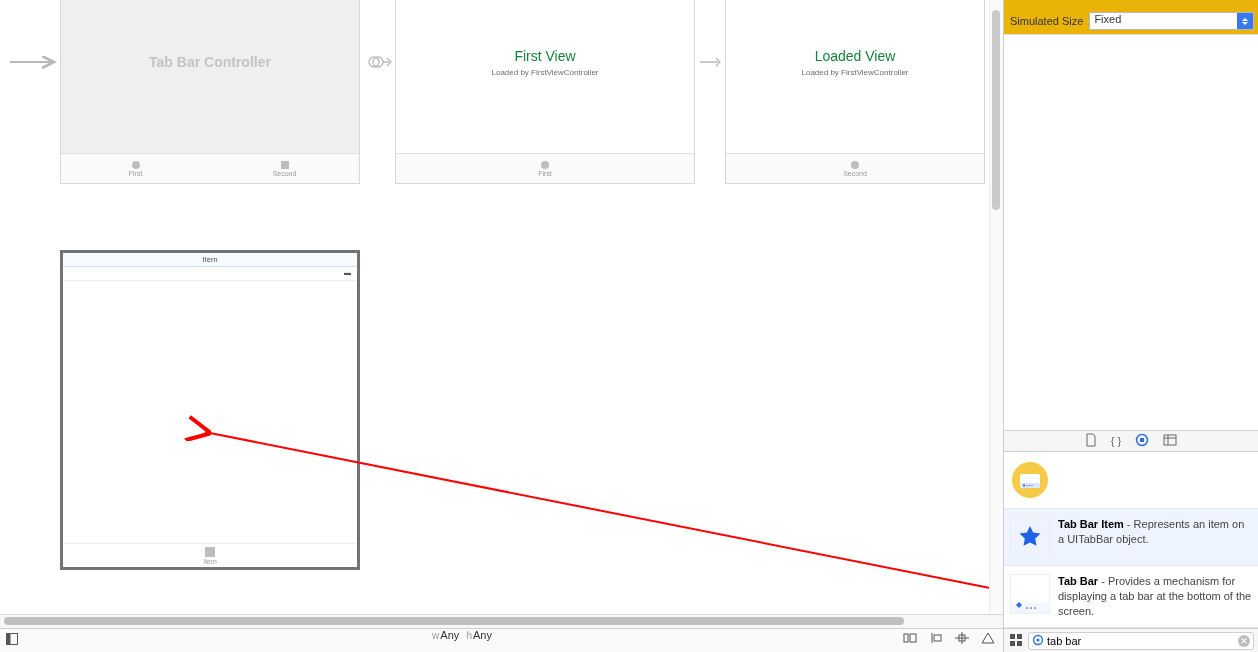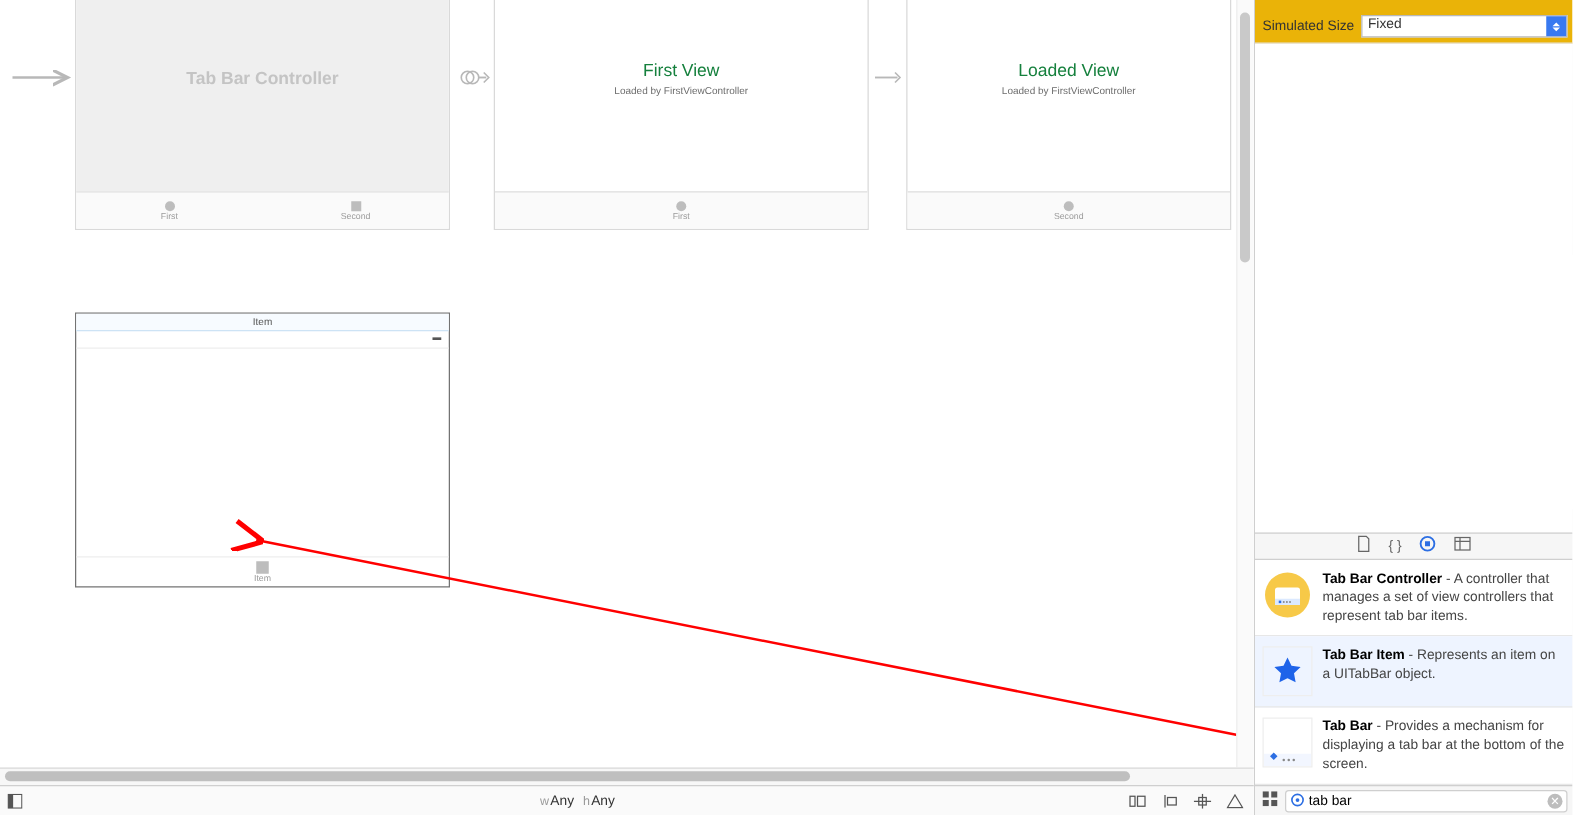--- a/index.html
+++ b/index.html
@@ -5,40 +5,40 @@
   * { box-sizing: border-box; margin: 0; padding: 0; }
   html, body { width: 1258px; height: 652px; font-family: -apple-system, "Helvetica Neue", Arial, sans-serif; font-size: 11px; color: #333; background: #fff; overflow: hidden; }
   .app { display: flex; width: 100%; height: 100%; }
 
   
   .canvas-wrap { position: relative; flex: 1; display: flex; flex-direction: column; background: #ffffff; }
   .canvas { position: relative; flex: 1; overflow: hidden; }
   .hscroll { height: 14px; border-top: 1px solid #d9d9d9; background: #f7f7f7; position: relative; }
   .hscroll .thumb { position: absolute; top: 2px; left: 4px; height: 8px; width: 900px; background: #bfbfbf; border-radius: 4px; }
 
-  .bottombar { height: 24px; border-top: 1px solid #cfcfcf; background: #fafafa; display: flex; align-items: center; }
+  .bottombar { height: 24px; border-top: 1px solid #cfcfcf; background: #fafafa; display: flex; align-items: flex-start; }
   .bottombar .left-btn { width: 20px; height: 20px; margin-left: 2px; display: flex; align-items: center; justify-content: center; color: #555;}
   .bottombar .center { flex: 1; text-align: center; color: #333; }
   .bottombar .center .lab { color:#9a9a9a; font-size:10px; margin: 0 1px; }
   .bottombar .right-icons { display: flex; gap: 8px; margin-right: 6px; color: #555; }
   .bottombar .iconbtn { width: 18px; height:18px; display:flex; align-items:center; justify-content:center; }
 
   
   .scene { position: absolute; border: 1px solid #d9d9d9; background: #ffffff; width: 300px; height: 214px; }
   .scene.gray .body { background: #efefef; }
   .scene .body { position: relative; width:100%; height: 182px; display:flex; flex-direction:column; align-items:center; justify-content:center; }
   .scene .body .title-big { font-size: 14px; color: #c4c4c4; font-weight: 600; }
   .scene .body .title-blk { font-size: 14px; color: #15803d; font-weight: 400; }
   .scene .body .sub { font-size: 8px; color: #6d6d6d; margin-top: 4px; }
   .scene .tabbar { height: 30px; border-top: 1px solid #dedede; display:flex; background:#fafafa; }
   .scene .tabbar .tab { flex:1; display:flex; flex-direction:column; align-items:center; justify-content:center; font-size:7px; color:#9a9a9a; }
   .scene .tabbar .tab .dot { width:8px; height:8px; border-radius:50%; background:#bdbdbd; margin-bottom:1px;}
   .scene .tabbar .tab .sq  { width:8px; height:8px; background:#bdbdbd; margin-bottom:1px;}
 
-  .newscene { position:absolute; border:1px solid #737373; background:#ffffff; width:300px; height:220px; }
+  .newscene { position:absolute; border:3px solid #737373; background:#ffffff; width:300px; height:320px; }
   .newscene .hdr { height:14px; background:#f7fbff; border-bottom:1px solid #cde3f5; text-align:center; font-size:8px; color:#555; line-height:14px;}
   .newscene .nav { height:14px; border-bottom:1px solid #eee; }
   .newscene .nav .battery { position:absolute; right:6px; top:16px; font-size:7px; color:#555;}
   .newscene .tabbar2 { position:absolute; bottom:0; left:0; right:0; height:24px; border-top:1px solid #eee; display:flex; justify-content:center; align-items:center; }
   .newscene .tabbar2 .titem { display:flex; flex-direction:column; align-items:center; font-size:7px; color:#9a9a9a; }
   .newscene .tabbar2 .titem .sq { width:10px; height:10px; background:#bdbdbd; margin-bottom:1px;}
 
   
   .segue { position:absolute; color:#b8b8b8; }
   .segue svg { overflow:visible; }
@@ -262,21 +262,20 @@
           <svg width="40" height="40">
               <circle cx="20" cy="20" r="18" fill="#f7c948"></circle>
               <rect x="10" y="14" width="20" height="14" rx="2" fill="#fff"></rect>
               <rect x="10" y="23" width="20" height="5" fill="#dbe9ff"></rect>
               <rect x="13" y="24.5" width="2" height="2" fill="#2d6fe3"></rect>
               <circle cx="17" cy="25.5" r="0.8" fill="#888"></circle>
               <circle cx="19.5" cy="25.5" r="0.8" fill="#888"></circle>
               <circle cx="22" cy="25.5" r="0.8" fill="#888"></circle>
             </svg>
         </div>
-        <div class="txt"><b>Tab Bar Controller</b><span> - A controller that manages a set of view controllers that represent tab bar items.</span></div>
       </div>
 
       <div class="lib-item selected">
         <div class="thumb" style="align-items:center;">
           <svg width="26" height="26">
               <path d="M13 2l3.2 6.6 7.3 1-5.3 5 1.3 7.2L13 18.5 6.5 21.8l1.3-7.2-5.3-5 7.3-1z" fill="#1e63e9"></path>
             </svg>
         </div>
         <div class="txt"><b>Tab Bar Item</b><span> - Represents an item on a UITabBar object.</span></div>
       </div>

